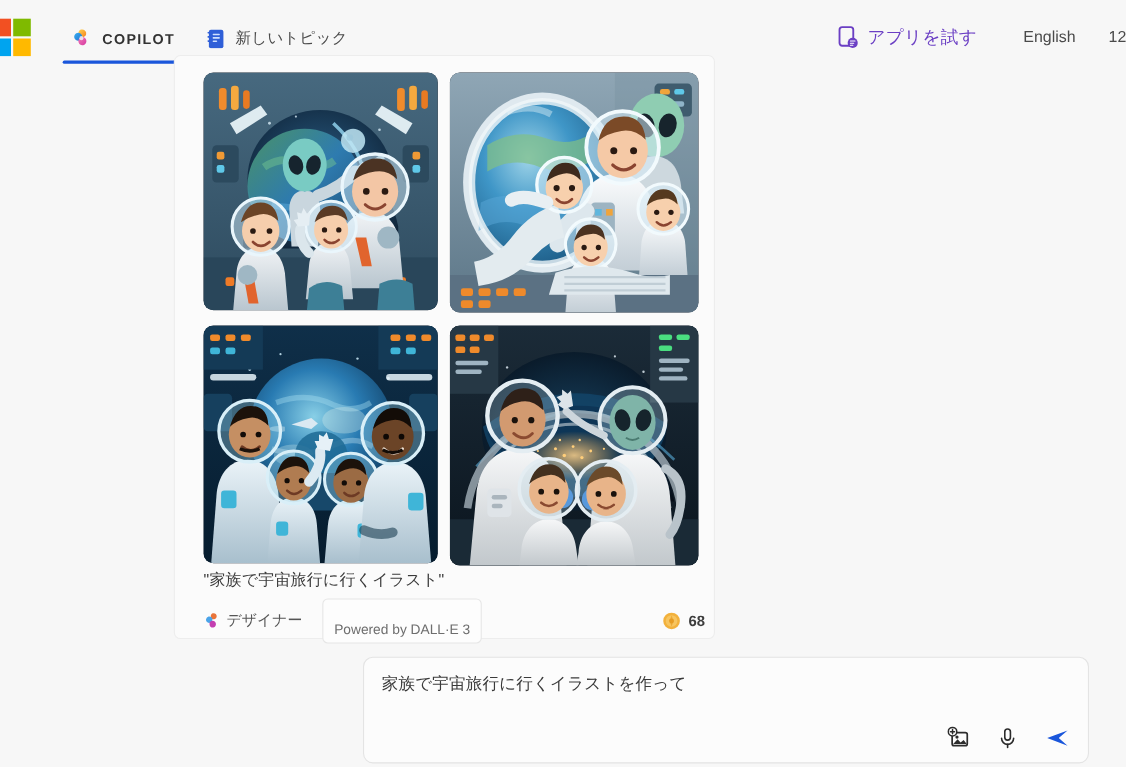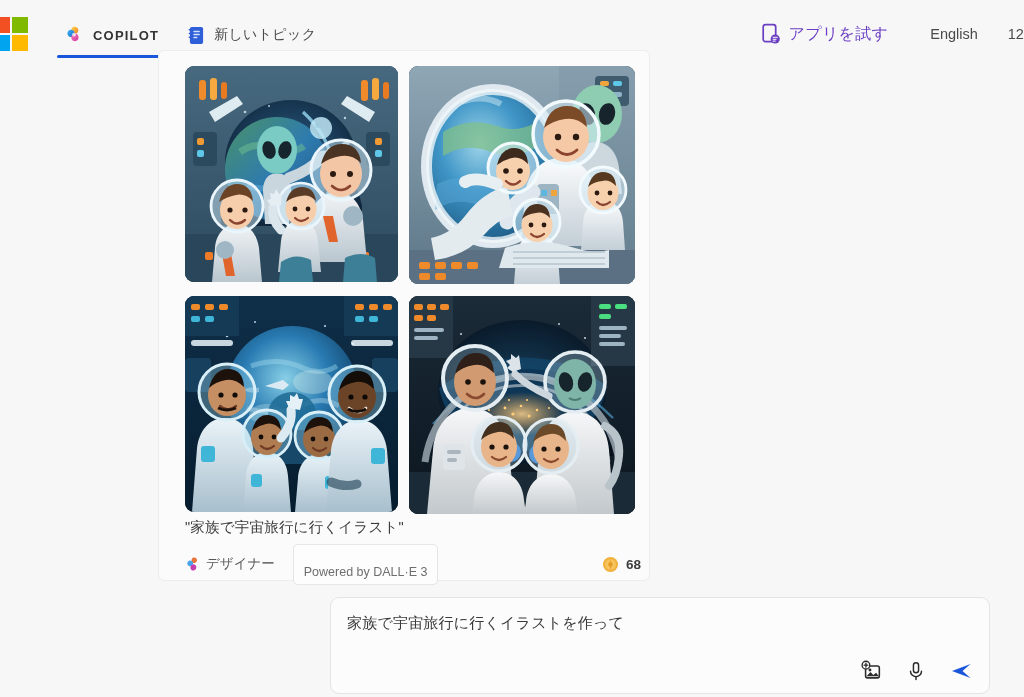--- a/index.html
+++ b/index.html
@@ -101,21 +101,21 @@
 
   .composer {
     position: absolute; left: 330px; top: 597px;
     width: 660px; height: 97px;
     background: #fcfcfc; border: 1px solid #e4e4e4; border-radius: 9px;
   }
   .composer-text {
     position: absolute; left: 16px; top: 14px; right: 60px;
     font-size: 15px; color: #3a3a3a; line-height: 1.4; letter-spacing: .2px;
     background: transparent; border: none; outline: none; width: 600px;
-    font-family: Liberation Sans, sans-serif;
+    font-family: Liberation Mono, monospace;
   }
   .composer-actions {
     position: absolute; right: 16px; bottom: 10px;
     display: flex; align-items: center; gap: 22px;
   }
   .ca-btn { cursor: pointer; display: flex; align-items: center; justify-content: center; }
 </style>
 </head>
 <body>
 

